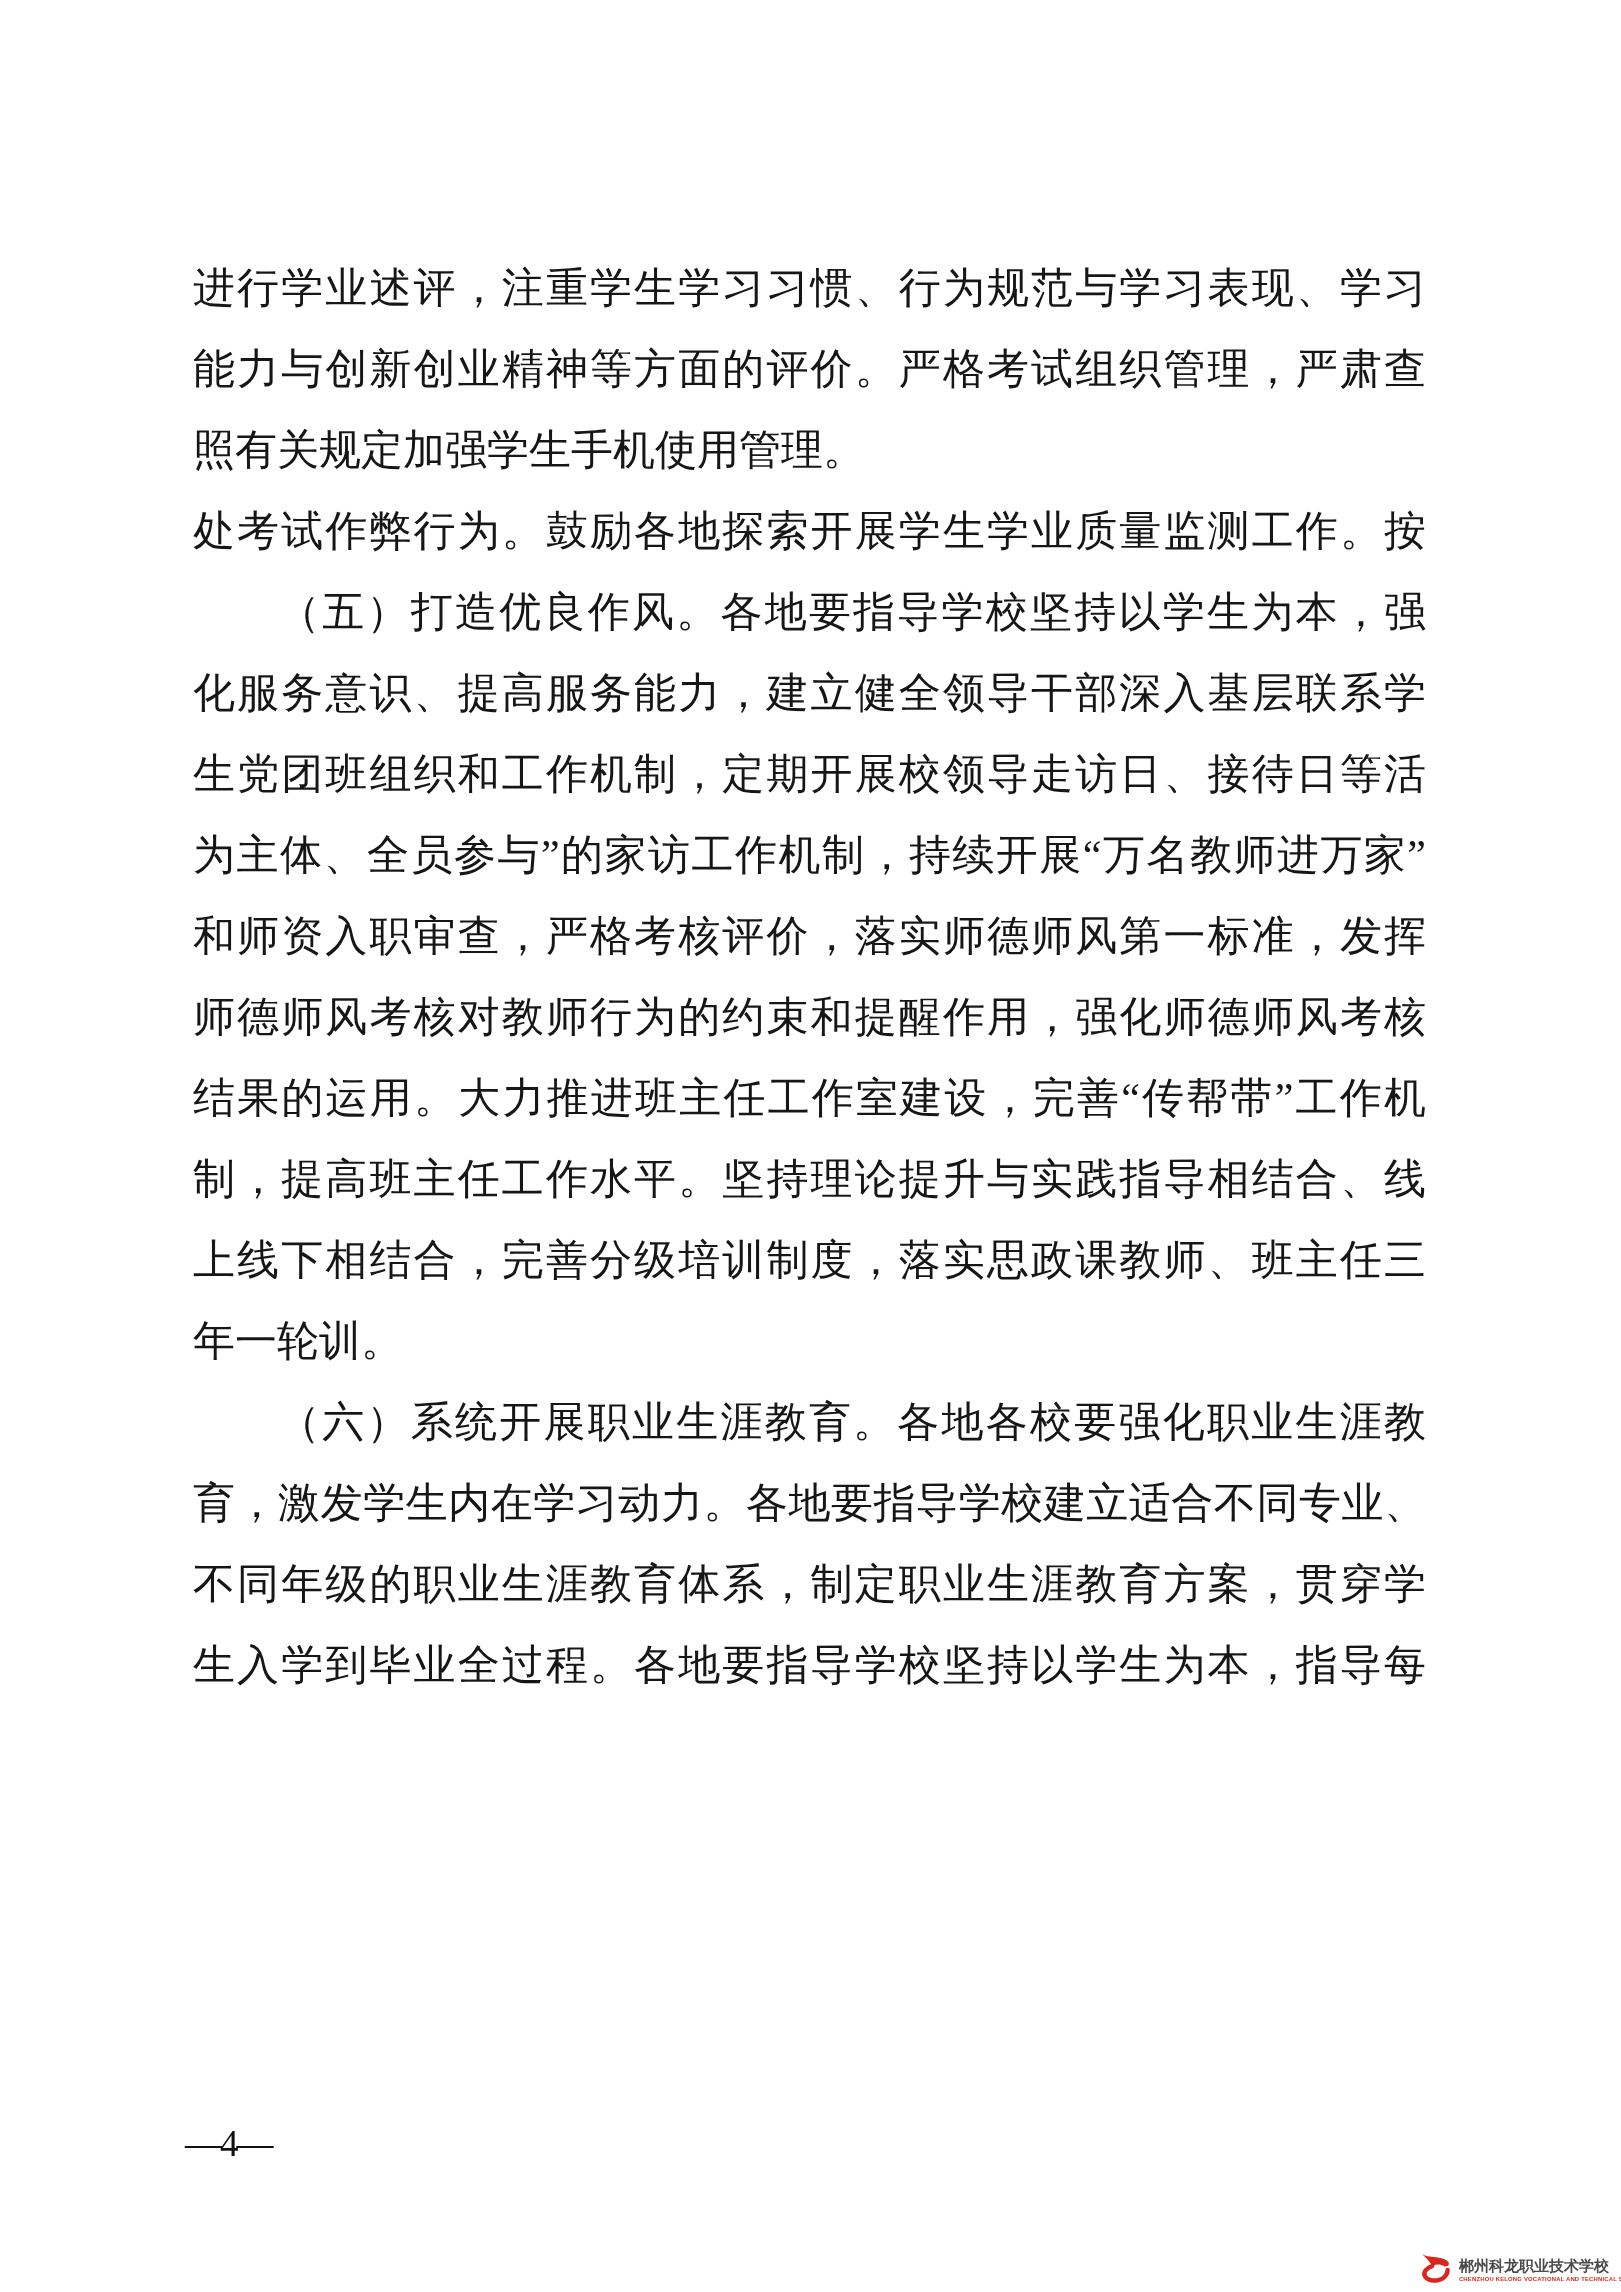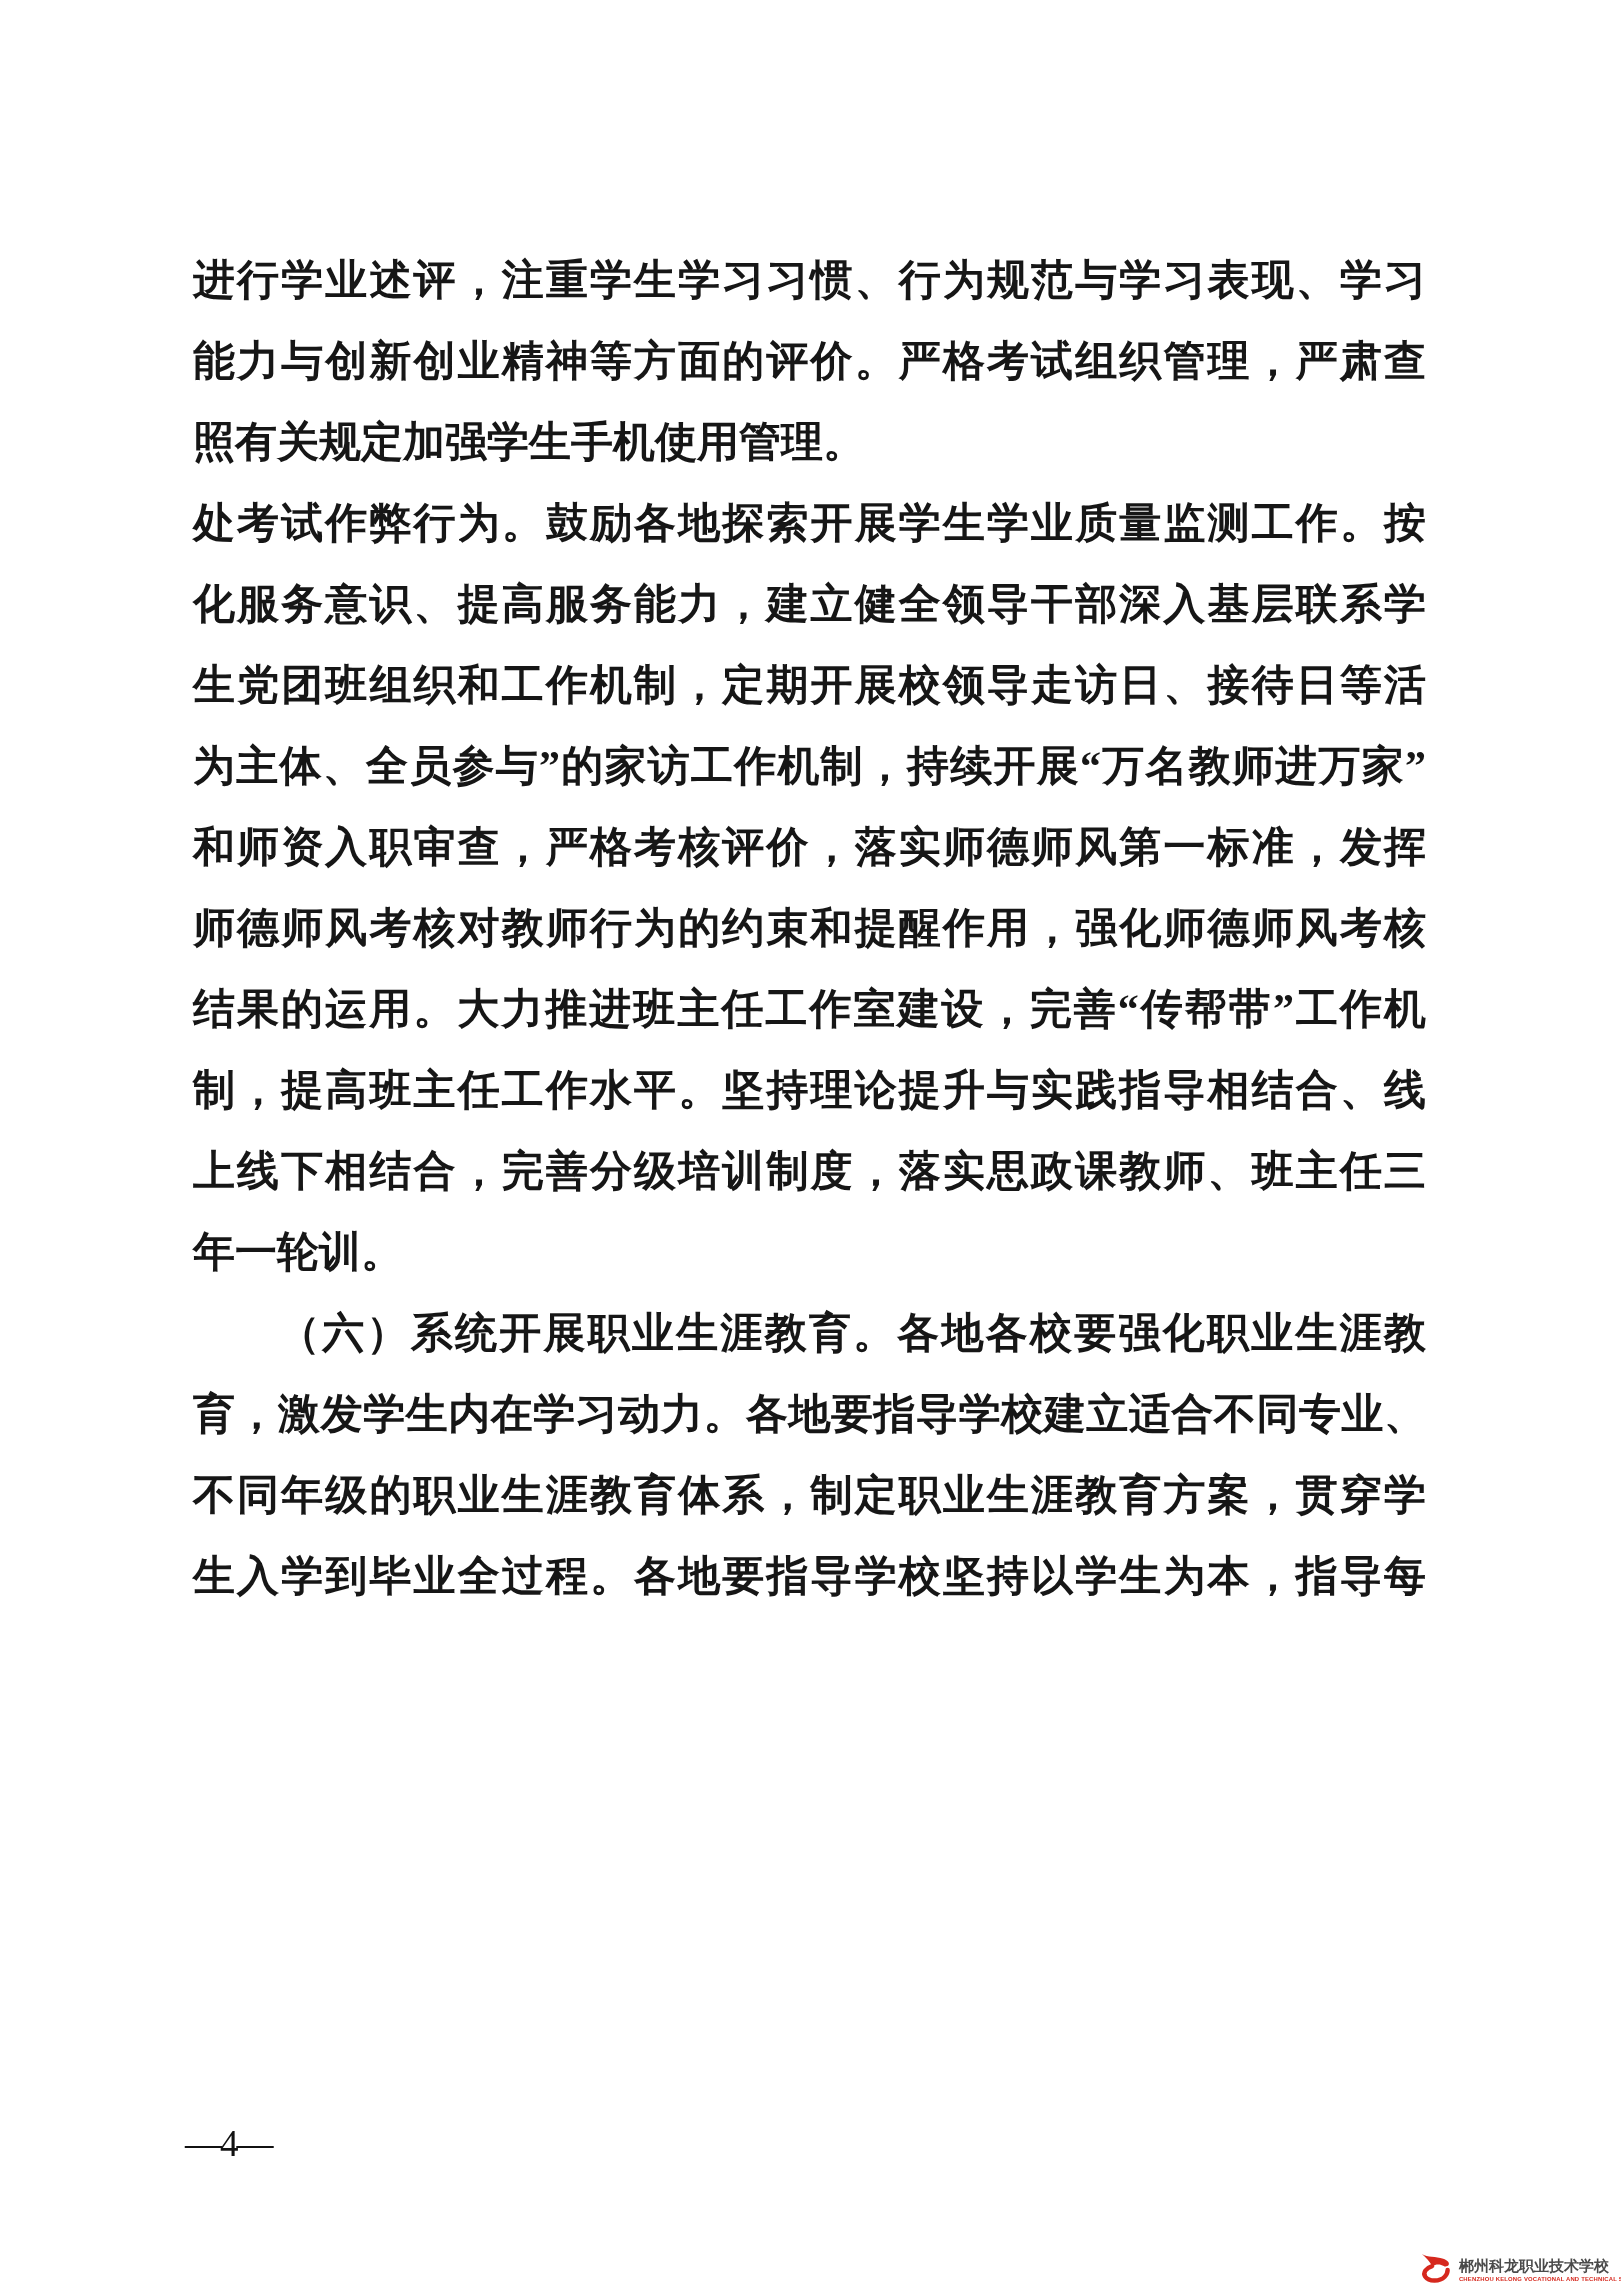--- a/index.html
+++ b/index.html
@@ -12,23 +12,22 @@
     width: 1621px;
     height: 2293px;
     background: #ffffff;
     overflow: hidden;
     font-family: "Liberation Serif", serif;
     color: #161616;
   }
   .text-block {
     position: absolute;
     left: 193px;
-    top: 240px;
+    top: 248px;
     width: 1233px;
-    font-weight: bold;
   }
   .line {
     height: 81px;
     line-height: 81px;
     font-size: 42px;
     text-align: justify;
     text-align-last: justify;
     text-justify: inter-character;
     white-space: normal;
     letter-spacing: 0;
@@ -90,20 +89,21 @@
 </head>
 <body>
 
 <div class="page">
 
   <div class="text-block">
     <div class="line">进行学业述评，注重学生学习习惯、行为规范与学习表现、学习</div>
     <div class="line">能力与创新创业精神等方面的评价。严格考试组织管理，严肃查</div>
     <div class="line pend">照有关规定加强学生手机使用管理。</div>
     <div class="line">处考试作弊行为。鼓励各地探索开展学生学业质量监测工作。按</div>
+    <div class="line indent">（五）打造优良作风。各地要指导学校坚持以学生为本，强</div>
     <div class="line">化服务意识、提高服务能力，建立健全领导干部深入基层联系学</div>
     <div class="line">生党团班组织和工作机制，定期开展校领导走访日、接待日等活</div>
     <div class="line">为主体、全员参与”的家访工作机制，持续开展“万名教师进万家”</div>
     <div class="line">和师资入职审查，严格考核评价，落实师德师风第一标准，发挥</div>
     <div class="line">师德师风考核对教师行为的约束和提醒作用，强化师德师风考核</div>
     <div class="line">结果的运用。大力推进班主任工作室建设，完善“传帮带”工作机</div>
     <div class="line">制，提高班主任工作水平。坚持理论提升与实践指导相结合、线</div>
     <div class="line">上线下相结合，完善分级培训制度，落实思政课教师、班主任三</div>
     <div class="line pend">年一轮训。</div>
     <div class="line indent">（六）系统开展职业生涯教育。各地各校要强化职业生涯教</div>

